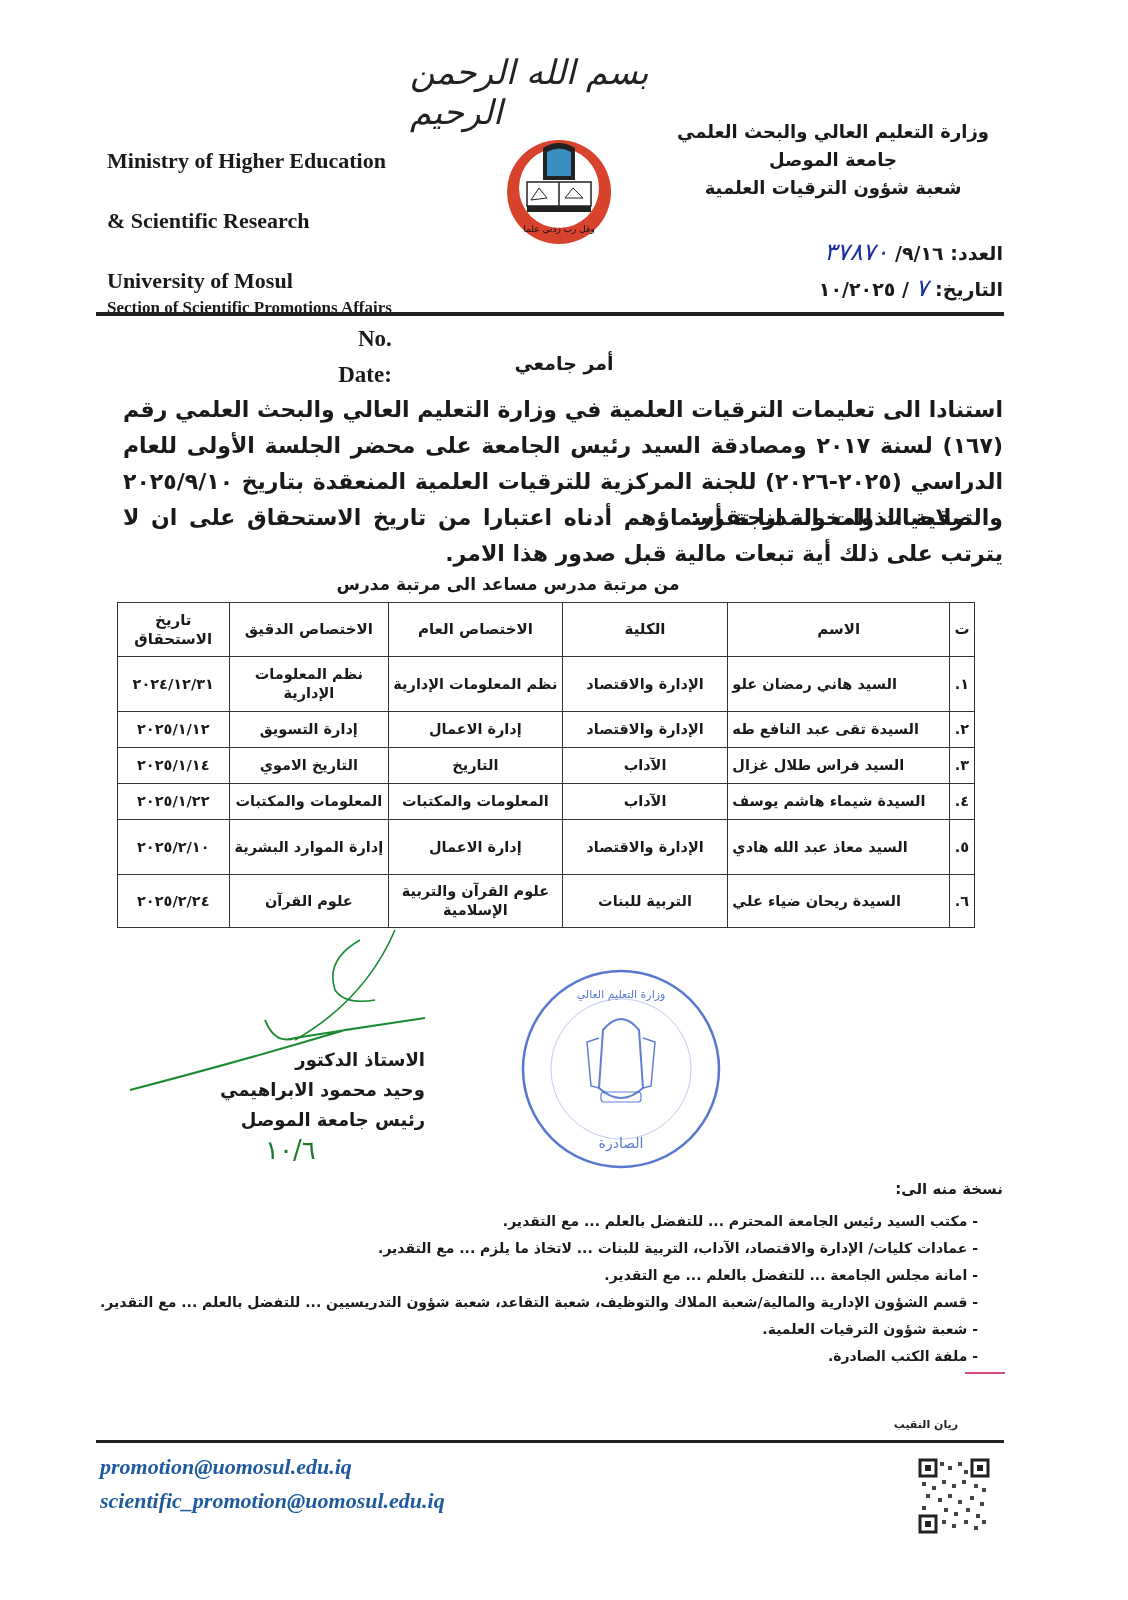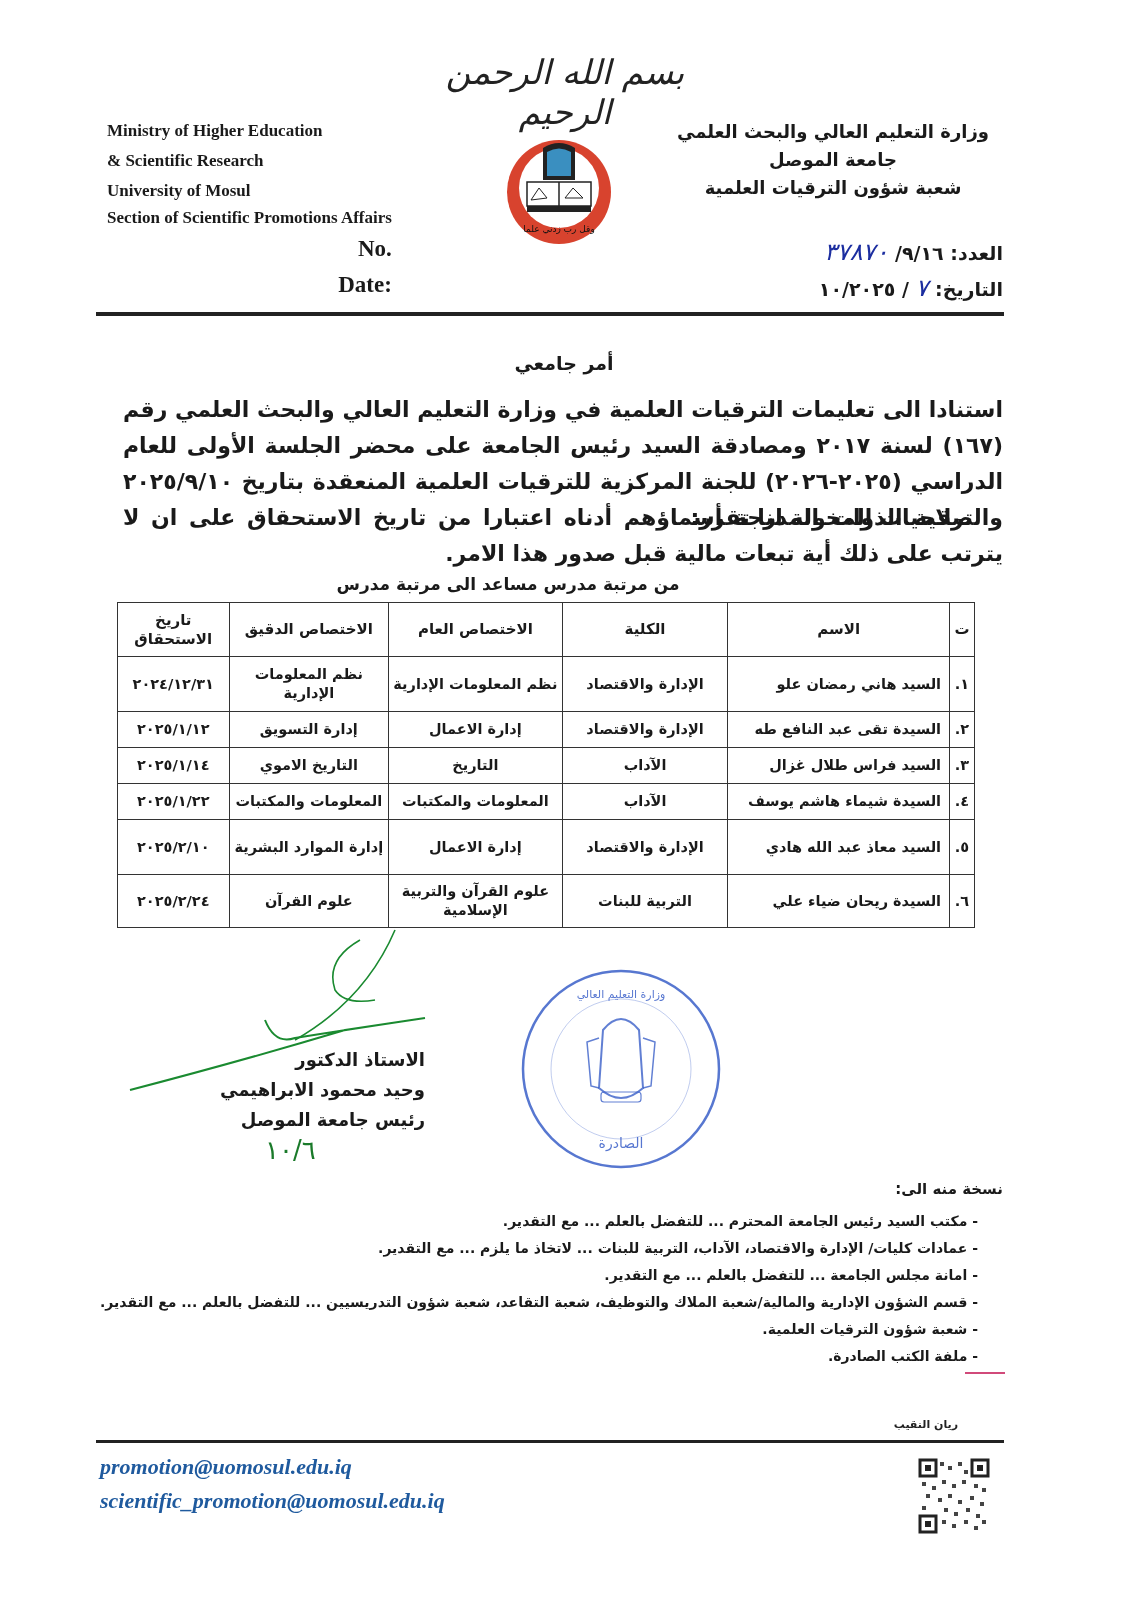--- a/index.html
+++ b/index.html
@@ -1,36 +1,36 @@
 <!DOCTYPE html>
 <html><head>
 <meta charset="utf-8">
 <style>
   html, body { margin:0; padding:0; }
   body { width:1128px; height:1600px; background:#ffffff; position:relative; overflow:hidden; font-family:"DejaVu Sans", sans-serif; color:#1a1a1a; }
   .abs { position:absolute; }
-  .basmala { left:410px; top:52px; width:310px; height:64px; font-family:"DejaVu Serif", serif; font-size:34px; text-align:center; direction:rtl; color:#222; font-style:italic; letter-spacing:2px; }
+  .basmala { left:410px; top:52px; width:310px; height:64px; font-family:"DejaVu Serif", serif; font-size:34px; text-align:left; direction:rtl; color:#222; font-style:italic; letter-spacing:2px; }
   .en-head { left:107px; top:116px; font-family:"Liberation Serif", serif; font-weight:bold; color:#1a1a1a; }
-  .en-head .l1 { font-size:17px; line-height:30px; }
+  .en-head .l1 { font-size:22px; line-height:30px;margin-top:30px; }
   .en-head .l2 { font-size:17px; line-height:24px; }
   .en-head .l3 { font-size:23px; line-height:34px; margin-top:2px;text-align:right; }
   .ar-head { right:125px; top:118px; width:340px; text-align:center; direction:rtl; font-weight:bold; font-size:18px; line-height:28px; color:#1a1a1a; }
   .logo { left:503px; top:140px; width:112px; height:105px; }
   .ar-no { right:125px; top:238px; direction:rtl; font-weight:bold; font-size:19px; }
   .ar-date { right:125px; top:274px; direction:rtl; font-weight:bold; font-size:19px; }
   .hand-blue { color:#1c2ea0; font-family:"DejaVu Sans", sans-serif; font-weight:normal; font-size:24px; font-style:italic; }
   .hr { left:96px; width:908px; height:4px; background:#222; }
   .title { left:0; width:1128px; top:352px; text-align:center; direction:rtl; font-weight:bold; font-size:19px; }
   .para { right:125px; width:880px; direction:rtl; text-align:justify; font-weight:bold; font-size:22px; line-height:36px; }
   .subtitle { left:0; width:1016px; top:574px; text-align:center; direction:rtl; font-weight:bold; font-size:17px; }
   table.grid { position:absolute; left:117px; top:602px; width:858px; border-collapse:collapse; direction:rtl; font-weight:bold; font-size:14.5px; }
   table.grid td, table.grid th { border:1.5px solid #333; text-align:center; vertical-align:middle; padding:2px 4px; line-height:19px; }
   table.grid th { font-size:15px; height:49px; }
   table.grid td.num { width:14px; padding:0 2px; }
-  table.grid td.name { text-align:right; padding-right:8px; }
+  table.grid td.name { text-align:left; padding-right:8px; }
   .sig { left:125px; top:1045px; width:300px; direction:rtl; font-weight:bold; font-size:18px; line-height:30px; }
   .sig-date { left:265px; top:1135px; color:#1a7a2a; font-size:26px; }
   .copy-head { right:125px; top:1180px; direction:rtl; font-weight:bold; font-size:15px; }
   .copy-list { right:150px; top:1208px; direction:rtl; font-weight:bold; font-size:14px; line-height:27px; list-style:none; margin:0; padding:0; }
   .copy-list li { white-space:nowrap; }
   .initials { right:170px; top:1418px; direction:rtl; font-size:11px; font-weight:bold; color:#222; }
   .emails { left:100px; top:1450px; font-family:"Liberation Serif", serif; font-style:italic; font-weight:bold; color:#1f5a9e; font-size:22px; line-height:34px; }
   .qr { left:918px; top:1458px; width:72px; height:76px; }
   .stamp { left:503px; top:968px; width:236px; height:202px; }
 </style>

